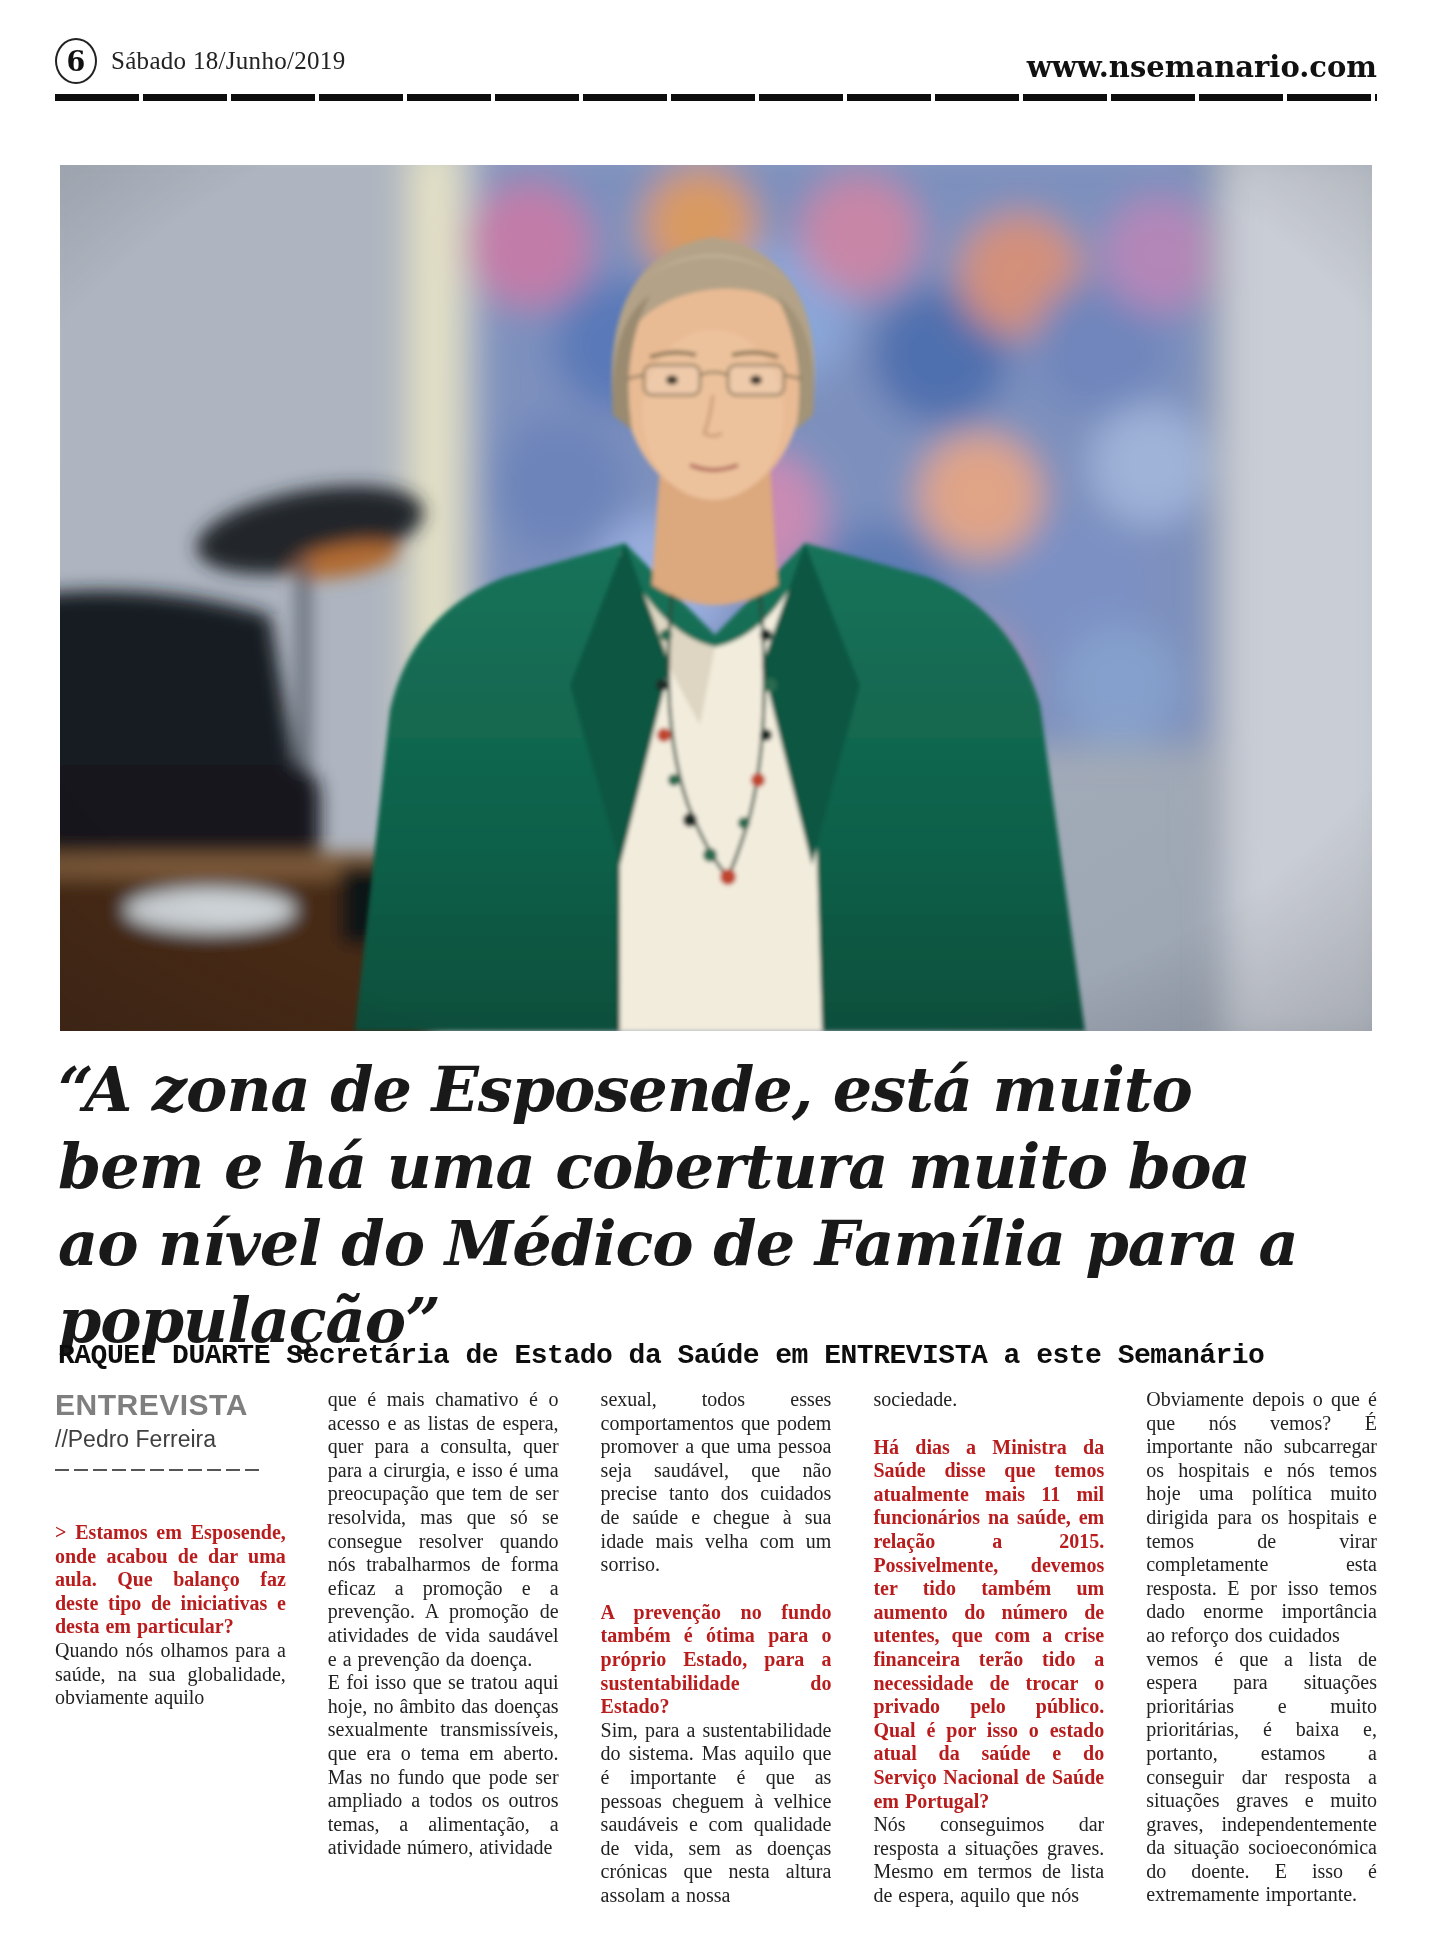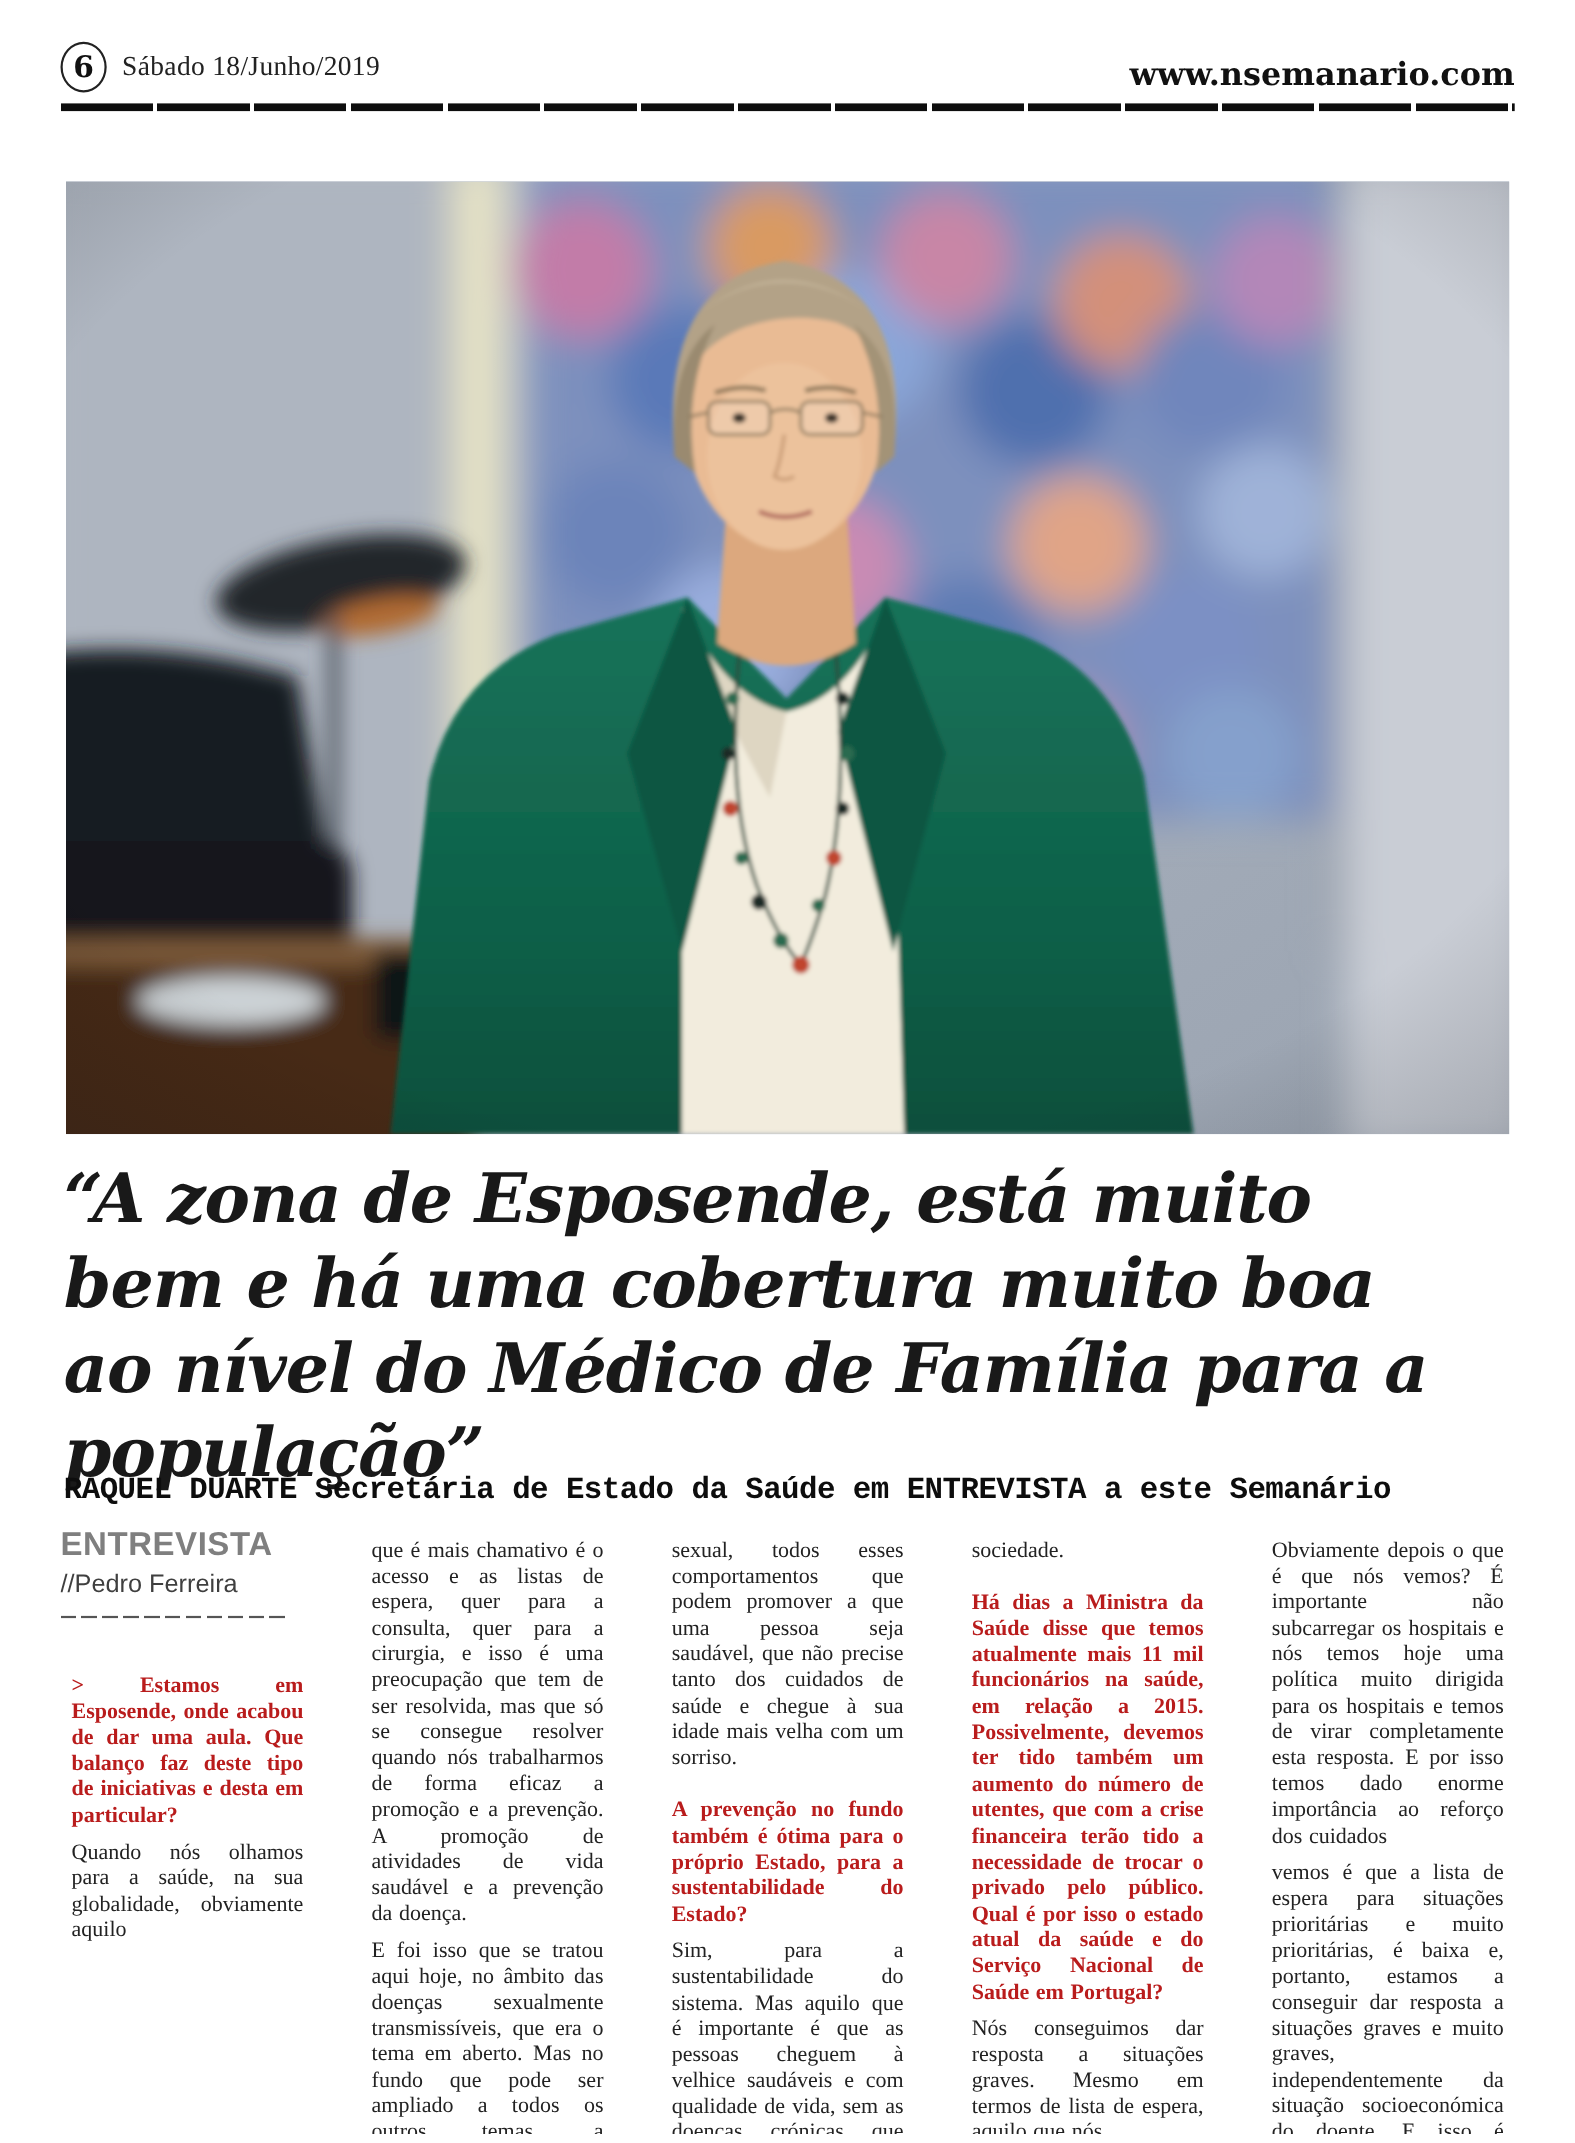--- a/index.html
+++ b/index.html
@@ -31,21 +31,21 @@
   .cols{position:absolute;left:55px;top:1388px;width:1322px;height:552px;
         display:grid;grid-template-columns:repeat(5,1fr);column-gap:42px;overflow:hidden;}
   .col{overflow:hidden;}
   .sec{margin-bottom:50px;}
   .sec-label{font-family:"Liberation Sans",sans-serif;font-weight:bold;font-size:30px;
              color:#7f7f7f;letter-spacing:.5px;}
   .sec-byline{font-family:"Liberation Sans",sans-serif;font-size:23px;color:#3f3f3f;
               margin-top:4px;}
   .sec-rule{margin-top:16px;width:205px;height:2px;
             background:repeating-linear-gradient(90deg,#555 0 14px,transparent 14px 19px);}
-  .para{margin:10px;font-size:20px;line-height:1.18;text-align:justify;color:#222;
+  .para{margin:0;font-size:20px;line-height:1.18;text-align:justify;color:#222;
         word-spacing:1px;}
   .para.q{font-weight:bold;color:#b91c1c;margin-top:24px;}
   .para.q.first{margin-top:0;}
 </style>
 </head>
 <body>
 
 <div class="page">
 
   <header class="hdr">
@@ -190,21 +190,21 @@
       <div class="sec">
         <div class="sec-label">ENTREVISTA</div>
         <div class="sec-byline">//Pedro Ferreira</div>
         <div class="sec-rule"></div>
       </div>
     <p class="para q first">&gt; Estamos em Esposende, onde acabou de dar uma aula. Que balanço faz deste tipo de iniciativas e desta em particular?</p>
         <p class="para">Quando nós olhamos para a saúde, na sua globalidade, obviamente aquilo</p>
       </div>
     <div class="col">
         <p class="para">que é mais chamativo é o acesso e as listas de espera, quer para a consulta, quer para a cirurgia, e isso é uma preocupação que tem de ser resolvida, mas que só se consegue resolver quando nós trabalharmos de forma eficaz a promoção e a prevenção. A promoção de atividades de vida saudável e a prevenção da doença.</p>
-        <p class="para">E foi isso que se tratou aqui hoje, no âmbito das doenças sexualmente transmissíveis, que era o tema em aberto. Mas no fundo que pode ser ampliado a todos os outros temas, a alimentação, a atividade física, atividade</p>
+        <p class="para">E foi isso que se tratou aqui hoje, no âmbito das doenças sexualmente transmissíveis, que era o tema em aberto. Mas no fundo que pode ser ampliado a todos os outros temas, a alimentação, a atividade número, atividade</p>
       </div>
     <div class="col">
         <p class="para">sexual, todos esses comportamentos que podem promover a que uma pessoa seja saudável, que não precise tanto dos cuidados de saúde e chegue à sua idade mais velha com um sorriso.</p>
         <p class="para q">A prevenção no fundo também é ótima para o próprio Estado, para a sustentabilidade do Estado?</p>
         <p class="para">Sim, para a sustentabilidade do sistema. Mas aquilo que é importante é que as pessoas cheguem à velhice saudáveis e com qualidade de vida, sem as doenças crónicas que nesta altura assolam a nossa</p>
       </div>
     <div class="col">
         <p class="para">sociedade.</p>
         <p class="para q">Há dias a Ministra da Saúde disse que temos atualmente mais 11 mil funcionários na saúde, em relação a 2015. Possivelmente, devemos ter tido também um aumento do número de utentes, que com a crise financeira terão tido a necessidade de trocar o privado pelo público. Qual é por isso o estado atual da saúde e do Serviço Nacional de Saúde em Portugal?</p>
         <p class="para">Nós conseguimos dar resposta a situações graves. Mesmo em termos de lista de espera, aquilo que nós</p>

